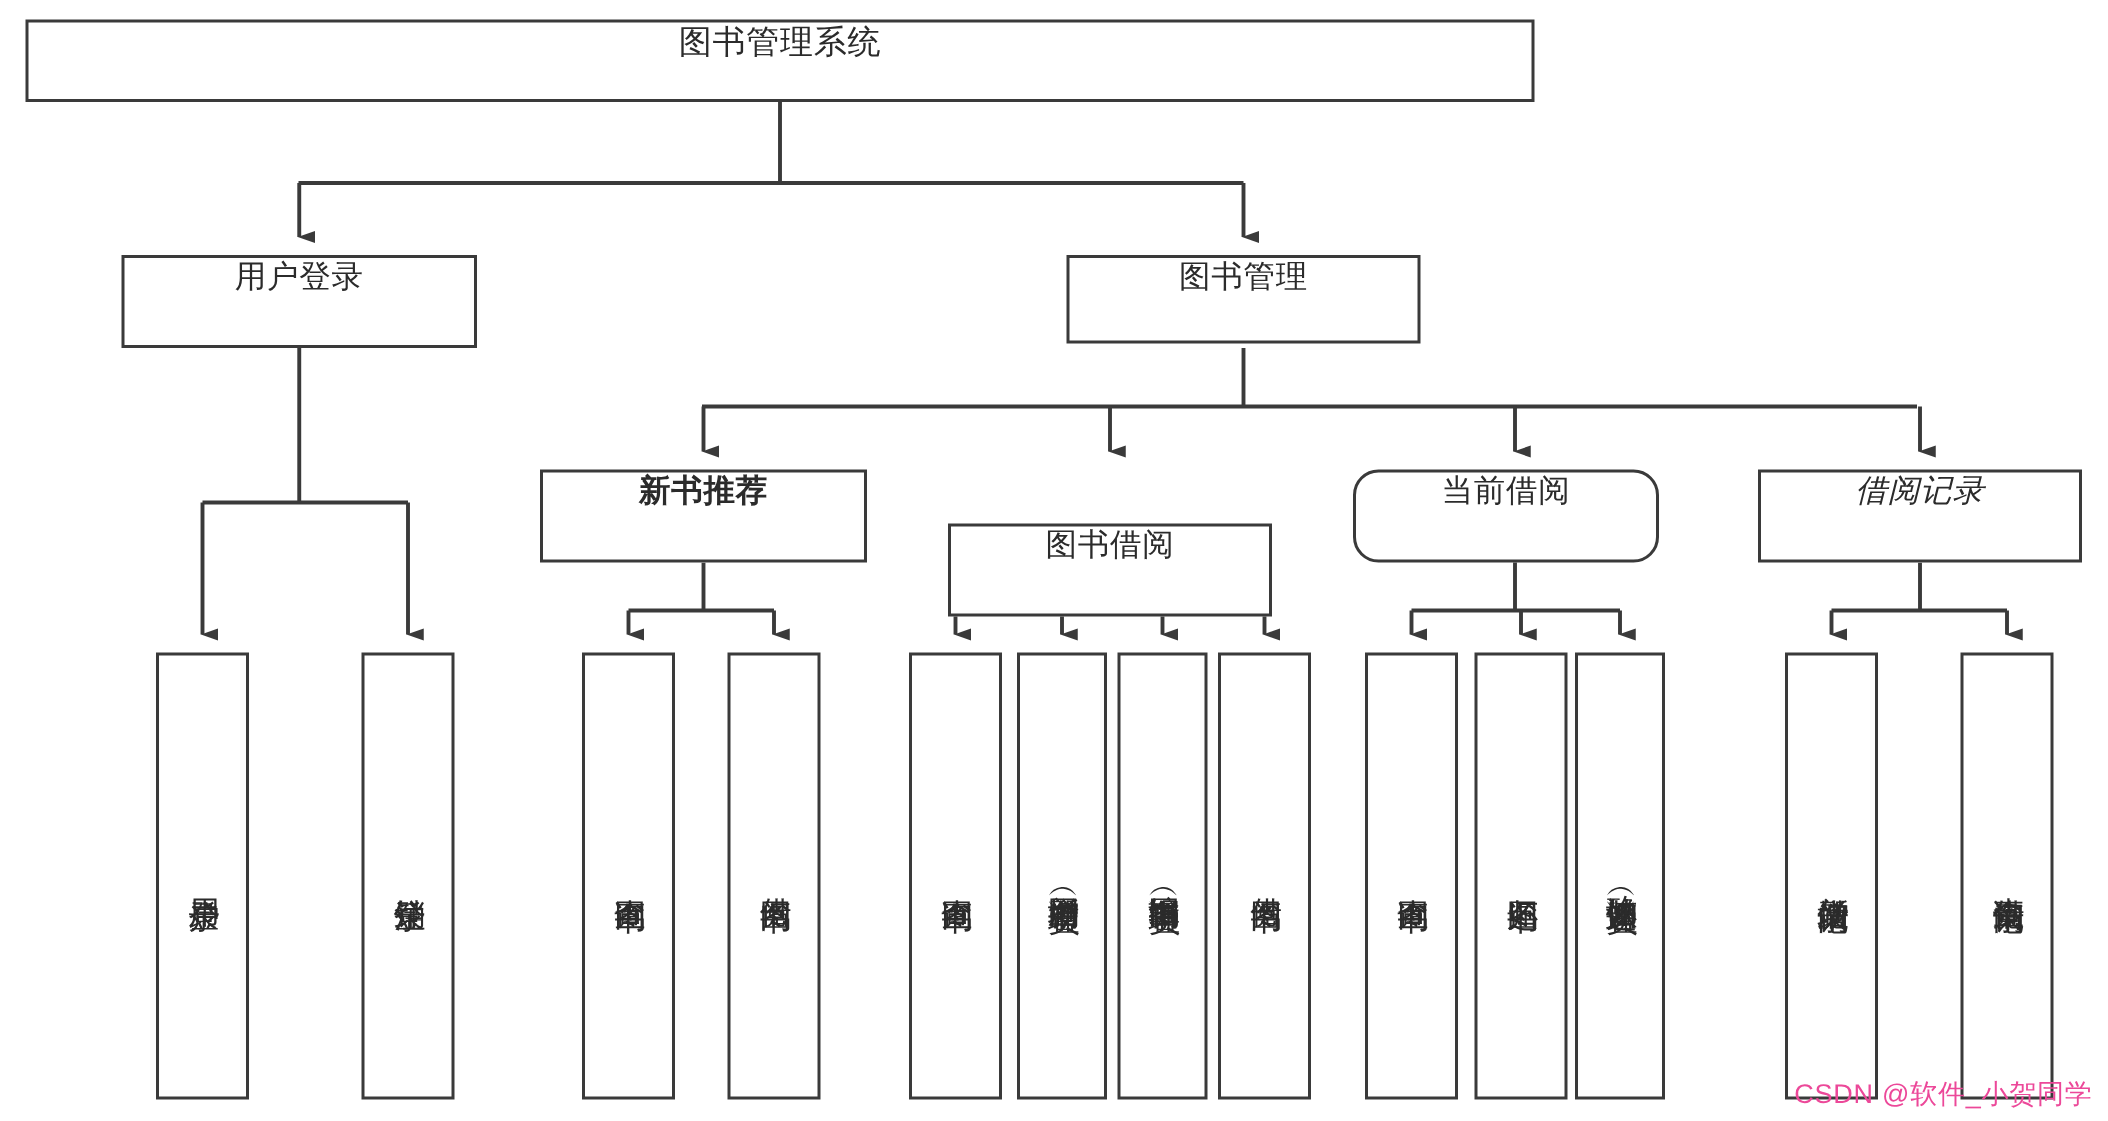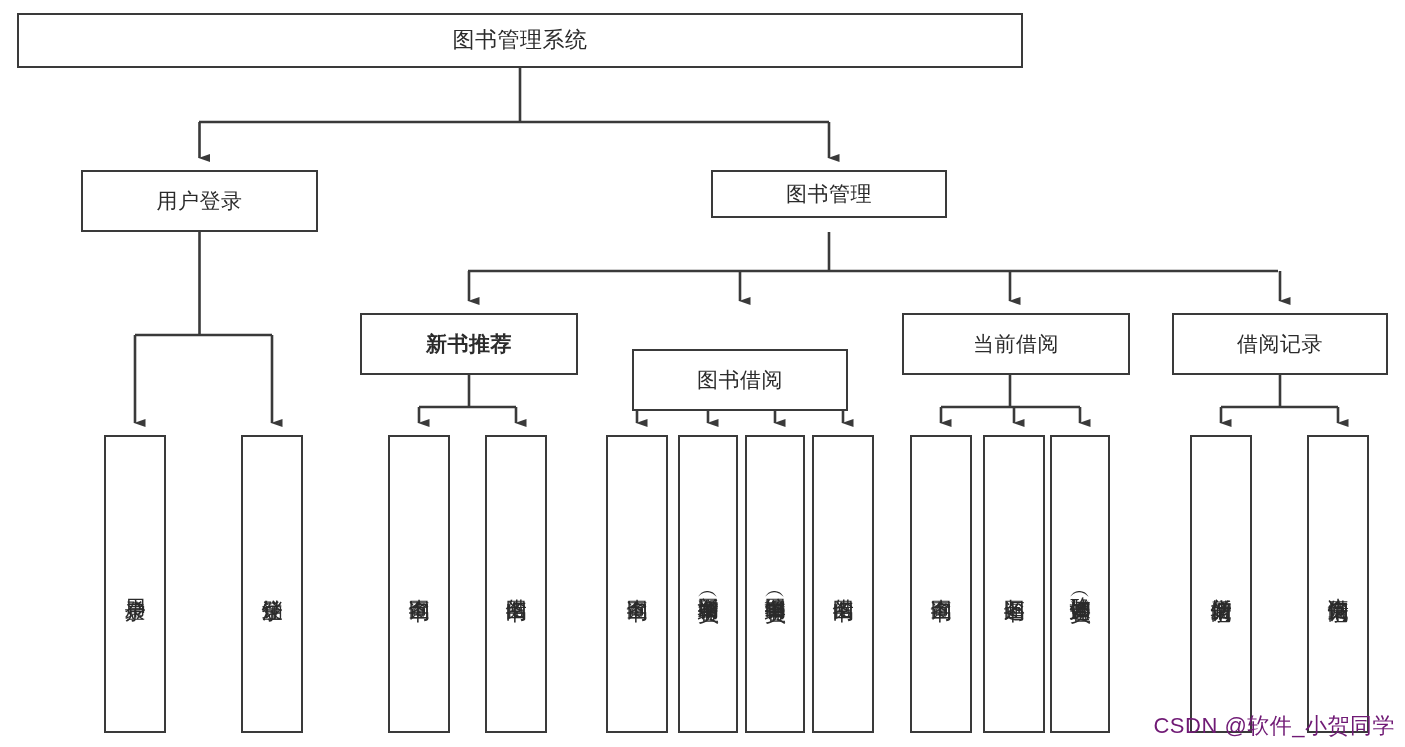--- a/index.html
+++ b/index.html
@@ -24,21 +24,21 @@
     top: 0;
     width: 1405px;
     height: 747px;
   }
   .node-box {
     position: absolute;
     box-sizing: border-box;
     border: 2.5px solid #3a3a3a;
     background: #ffffff;
     display: flex;
-    align-items: center;
+    align-items: flex-start;
     justify-content: center;
     color: #2b2b2b;
   }
   .node-h .node-label {
     font-size: 21px;
     line-height: 1.2;
     letter-spacing: 0.5px;
     white-space: nowrap;
   }
   .node-v {
@@ -54,22 +54,22 @@
     white-space: nowrap;
     text-align: center;
   }
   .node-root .node-label {
     font-size: 22px;
   }
   #watermark {
     position: absolute;
     right: 10px;
     bottom: 6px;
-    font-size: 22px;
-    color: #701a75;
+    font-size: 18px;
+    color: #ec4899;
     letter-spacing: 0.5px;
     white-space: nowrap;
     pointer-events: none;
   }
 </style>
 </head>
 <body>
 
 <div id="canvas">
 
@@ -117,33 +117,33 @@
   </svg>
 
   <div class="node-box node-h node-root" id="node-root" style="left: 17px; top: 13px; width: 1006px; height: 55px;">
     <span class="node-label">图书管理系统</span>
   </div>
 
   <div id="nodes-layer">
       <div class="node-box node-h" id="box-user-login" style="left: 81px; top: 170px; width: 237px; height: 62px;">
         <span class="node-label">用户登录</span>
       </div>
-      <div class="node-box node-h" id="box-book-manage" style="left: 711px; top: 170px; width: 236px; height: 48px;">
+      <div class="node-box node-h" id="box-book-manage" style="left: 711px; top: 170px; width: 236px; height: 59px;">
         <span class="node-label">图书管理</span>
       </div>
       <div class="node-box node-h" id="box-new-book-recommend" style="left: 360px; top: 313px; width: 218px; height: 62px; font-weight: bold;">
         <span class="node-label">新书推荐</span>
       </div>
       <div class="node-box node-h" id="box-book-borrow" style="left: 632px; top: 313px; width: 216px; height: 62px; margin-top: 36px;">
         <span class="node-label">图书借阅</span>
       </div>
-      <div class="node-box node-h" id="box-current-borrow" style="left: 902px; top: 313px; width: 228px; height: 62px;">
+      <div class="node-box node-h" id="box-current-borrow" style="left: 902px; top: 313px; width: 204px; height: 62px; border-radius: 17px;">
         <span class="node-label">当前借阅</span>
       </div>
-      <div class="node-box node-h" id="box-borrow-record" style="left: 1172px; top: 313px; width: 216px; height: 62px;">
+      <div class="node-box node-h" id="box-borrow-record" style="left: 1172px; top: 313px; width: 216px; height: 62px; font-style: italic;">
         <span class="node-label">借阅记录</span>
       </div>
       <div class="node-box node-v" id="box-leaf-user-login" style="left: 104px; top: 435px; width: 62px; height: 298px;">
         <span class="node-label">用户登录</span>
       </div>
       <div class="node-box node-v" id="box-leaf-user-logout" style="left: 241px; top: 435px; width: 62px; height: 298px;">
         <span class="node-label">注销登录</span>
       </div>
       <div class="node-box node-v" id="box-leaf-query-book-1" style="left: 388px; top: 435px; width: 62px; height: 298px;">
         <span class="node-label">查询图书</span>

